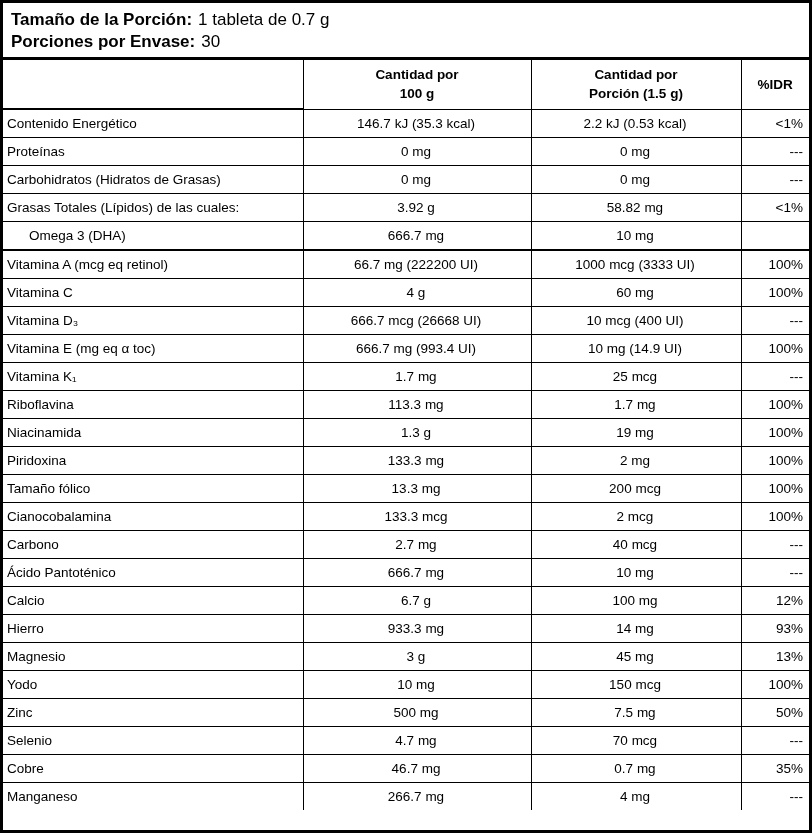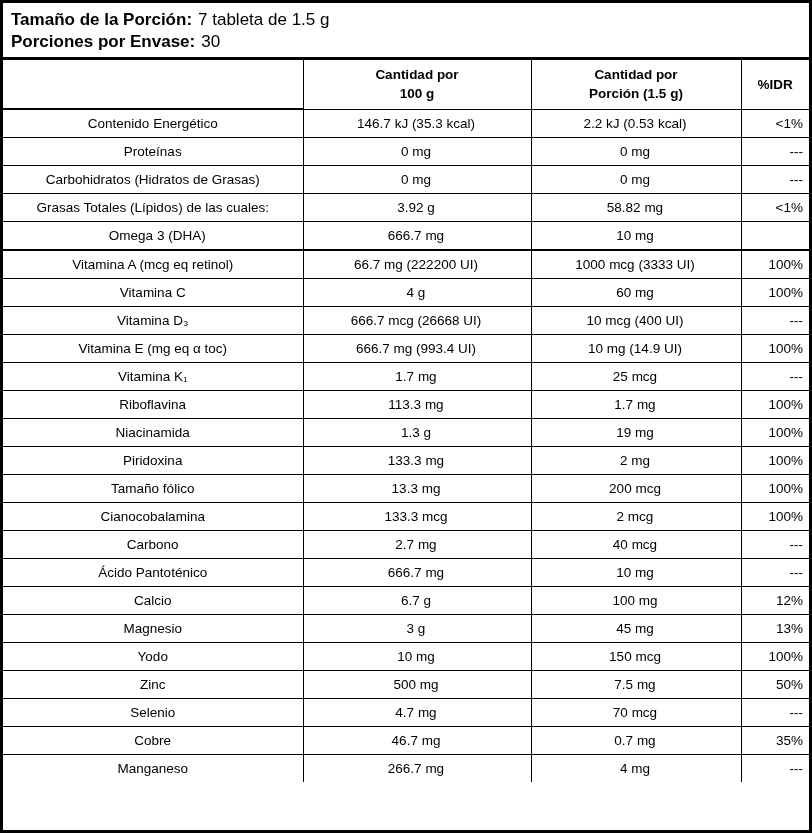--- a/index.html
+++ b/index.html
@@ -65,28 +65,28 @@
     text-align: center;
     height: 48px;
     padding: 2px 6px;
     line-height: 19px;
   }
   thead th.th-name {
     border-bottom: 2px solid #000000;
   }
   thead th .ln { display: block; }
   tbody td.name {
-    text-align: center;
+    text-align: left;
     padding: 2px 4px 2px 4px;
     height: 23px;
     white-space: nowrap;
     margin-left: 43px;
   }
   tbody td.name.indent {
-    padding-left: 13px;
+    padding-left: 26px;
   }
   tbody td.num {
     text-align: center;
     padding: 2px 6px 2px 4px;
     white-space: nowrap;
   }
   tbody td.idr {
     text-align: right;
     padding: 2px 6px 2px 4px;
     white-space: nowrap;
@@ -96,21 +96,21 @@
   }
   tbody tr:last-child td { border-bottom: none; }
 </style>
 </head>
 <body>
 
 <div class="panel">
 
   <div class="header-block">
     <div class="header-line">
-      <span class="lbl">Tamaño de la Porción:</span><span class="val">7 tableta de 1.5 g</span>
+      <span class="lbl">Tamaño de la Porción:</span><span class="val">1 tableta de 0.7 g</span>
     </div>
     <div class="header-line">
       <span class="lbl">Porciones por Envase:</span><span class="val">30</span>
     </div>
   </div>
 
   <table class="nutri">
     <colgroup>
       <col class="c-name">
       <col class="c-100">
@@ -234,20 +234,26 @@
           <td class="num">10 mg</td>
           <td class="idr">---</td>
         </tr>
         <tr>
           <td class="name">Calcio</td>
           <td class="num">6.7 g</td>
           <td class="num">100 mg</td>
           <td class="idr">12%</td>
         </tr>
         <tr>
+          <td class="name">Hierro</td>
+          <td class="num">933.3 mg</td>
+          <td class="num">14 mg</td>
+          <td class="idr">93%</td>
+        </tr>
+        <tr>
           <td class="name">Magnesio</td>
           <td class="num">3 g</td>
           <td class="num">45 mg</td>
           <td class="idr">13%</td>
         </tr>
         <tr>
           <td class="name">Yodo</td>
           <td class="num">10 mg</td>
           <td class="num">150 mcg</td>
           <td class="idr">100%</td>

